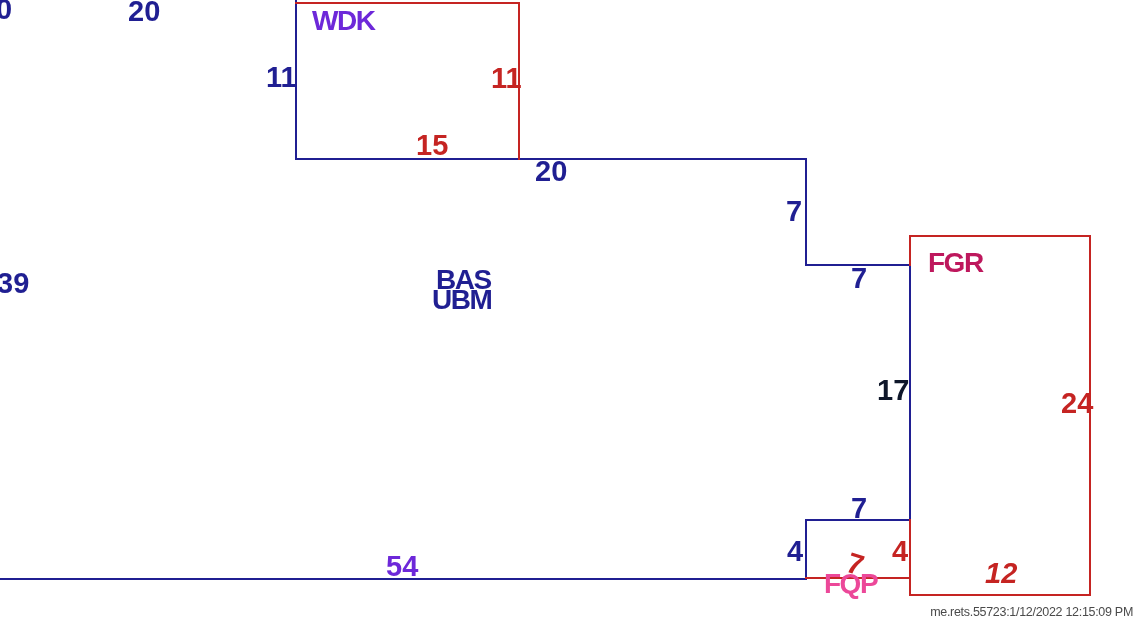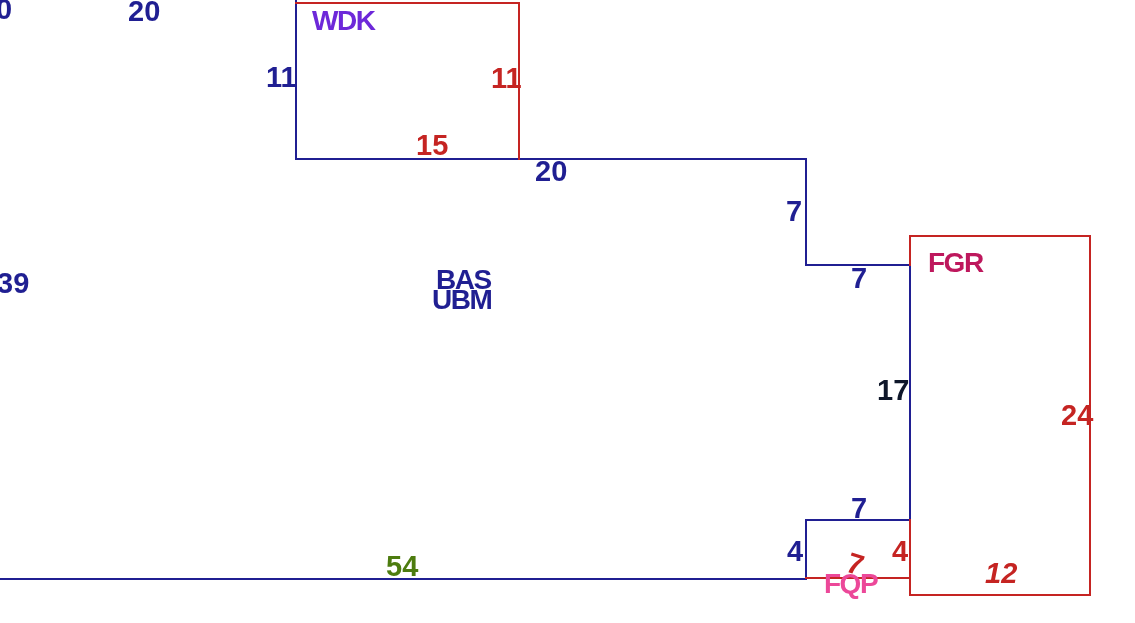--- a/index.html
+++ b/index.html
@@ -24,20 +24,21 @@
     top:605px;right:2px;
     font-size:12.5px;
     letter-spacing:-0.3px;
     font-weight:normal;
   }
 </style>
 </head>
 <body>
 
 <div class="canvas" style="background: rgb(255, 255, 255);">
+  <div class="watermark" style="color: rgb(74, 74, 74);">me.rets.55723:1/12/2022 12:15:09 PM</div>
 <div class="line" style="left: 295px; top: 0px; width: 2px; height: 160px; background: rgb(32, 31, 146);"></div>
     <div class="line" style="left: 295px; top: 158px; width: 512px; height: 2px; background: rgb(32, 31, 146);"></div>
     <div class="line" style="left: 805px; top: 158px; width: 2px; height: 108px; background: rgb(32, 31, 146);"></div>
     <div class="line" style="left: 805px; top: 264px; width: 106px; height: 2px; background: rgb(32, 31, 146);"></div>
     <div class="line" style="left: 909px; top: 264px; width: 2px; height: 257px; background: rgb(32, 31, 146);"></div>
     <div class="line" style="left: 805px; top: 519px; width: 106px; height: 2px; background: rgb(32, 31, 146);"></div>
     <div class="line" style="left: 805px; top: 519px; width: 2px; height: 61px; background: rgb(32, 31, 146);"></div>
     <div class="line" style="left: 0px; top: 578px; width: 807px; height: 2px; background: rgb(32, 31, 146);"></div>
     <div class="line" style="left: 295px; top: 2px; width: 225px; height: 2px; background: rgb(197, 36, 34);"></div>
     <div class="line" style="left: 518px; top: 2px; width: 2px; height: 158px; background: rgb(197, 36, 34);"></div>
@@ -54,21 +55,21 @@
     <div class="label" style="left: 491px; top: 63px; color: rgb(197, 36, 34);">11</div>
     <div class="label" style="left: 396px; top: 130px; color: rgb(197, 36, 34); margin-left: 20px;">15</div>
     <div class="label" style="left: 535px; top: 156px; color: rgb(32, 31, 146);">20</div>
     <div class="label" style="left: 786px; top: 196px; color: rgb(32, 31, 146);">7</div>
     <div class="label" style="left: 851px; top: 263px; color: rgb(32, 31, 146);">7</div>
     <div class="label area" style="left: 928px; top: 248px; color: #be185d;">FGR</div>
     <div class="label" style="left: -3px; top: 268px; color: rgb(32, 31, 146);">39</div>
     <div class="label area" style="left: 436px; top: 265px; color: rgb(32, 31, 146);">BAS</div>
     <div class="label area" style="left: 432px; top: 285px; color: rgb(32, 31, 146); text-align: right;">UBM</div>
     <div class="label" style="left: 877px; top: 375px; color: #0f172a;">17</div>
-    <div class="label" style="left: 1061px; top: 400px; color: rgb(197, 36, 34);">24</div>
+    <div class="label" style="left: 1061px; top: 388px; color: rgb(197, 36, 34);">24</div>
     <div class="label" style="left: 851px; top: 493px; color: rgb(32, 31, 146);">7</div>
     <div class="label" style="left: 787px; top: 536px; color: rgb(32, 31, 146);">4</div>
     <div class="label area" style="left: 824px; top: 569px; color: #ec4899;">FQP</div>
     <div class="label" style="left: 892px; top: 536px; color: rgb(197, 36, 34);">4</div>
     <div class="label" style="left: 847px; top: 549px; color: rgb(197, 36, 34); transform: rotate(18deg);">7</div>
     <div class="label" style="left: 985px; top: 558px; color: rgb(197, 36, 34); font-style: italic;">12</div>
-    <div class="label" style="left: 386px; top: 551px; color: #4d7c0f;">54</div>
+    <div class="label" style="left: 386px; top: 551px; color: #6d28d9;">54</div>
   </div>
 
 </body></html>

